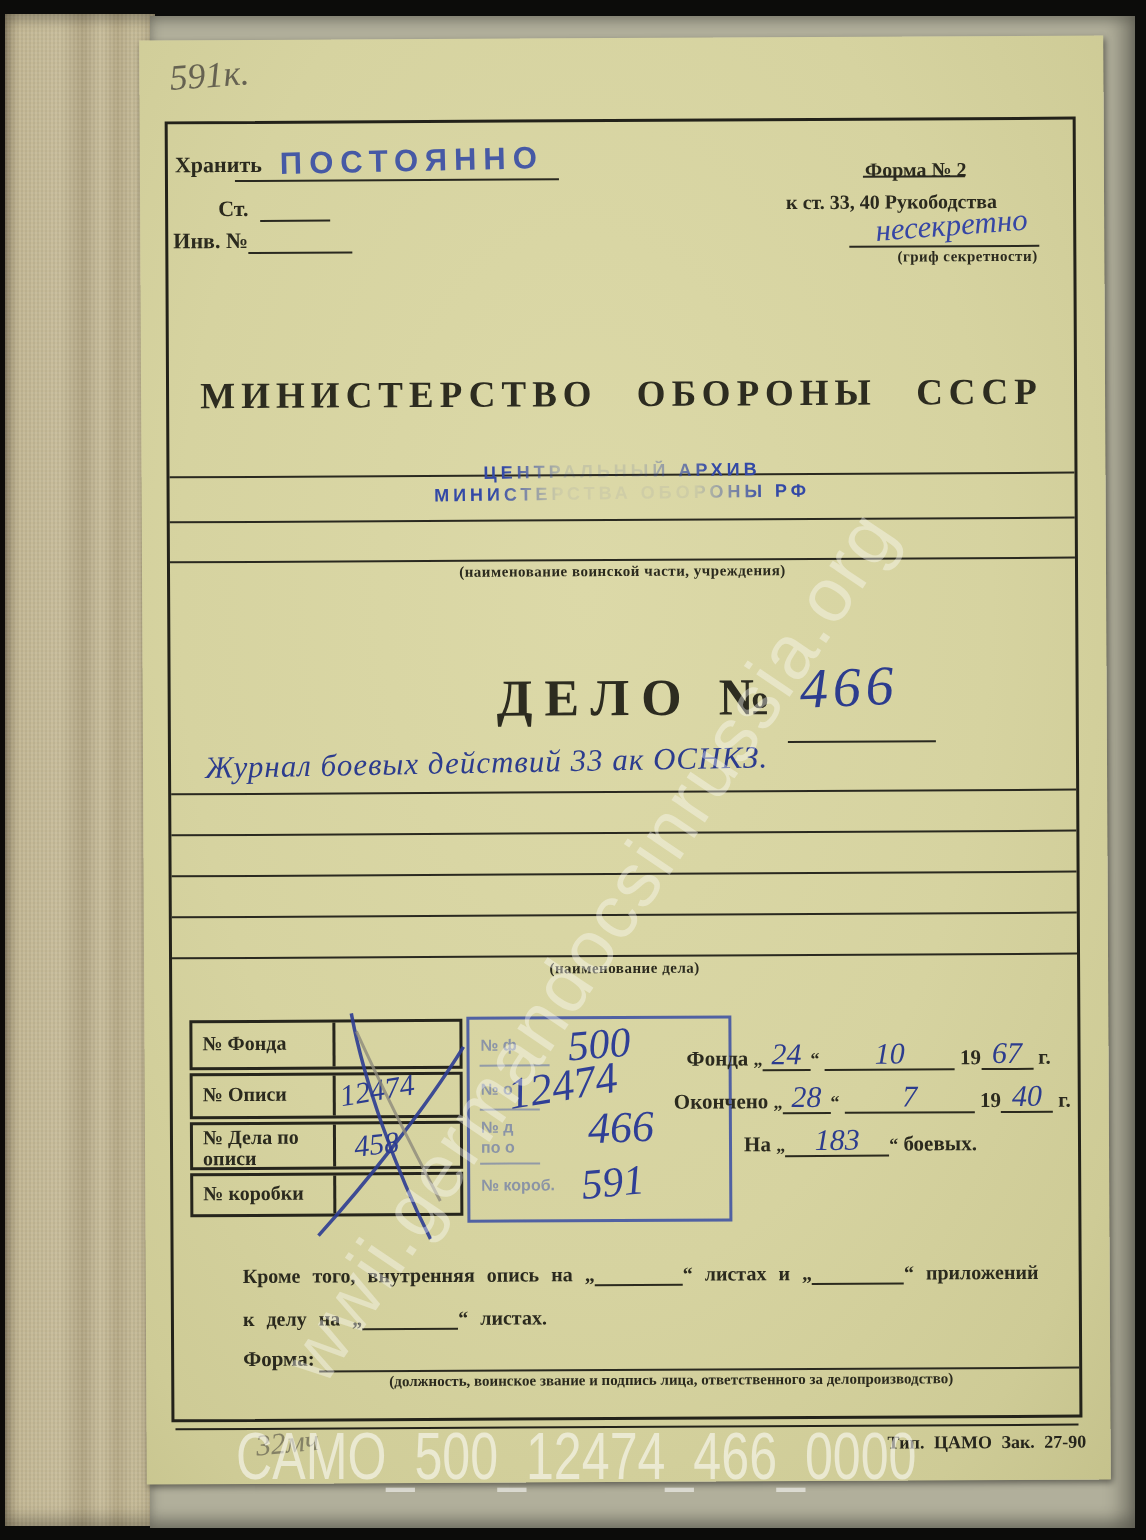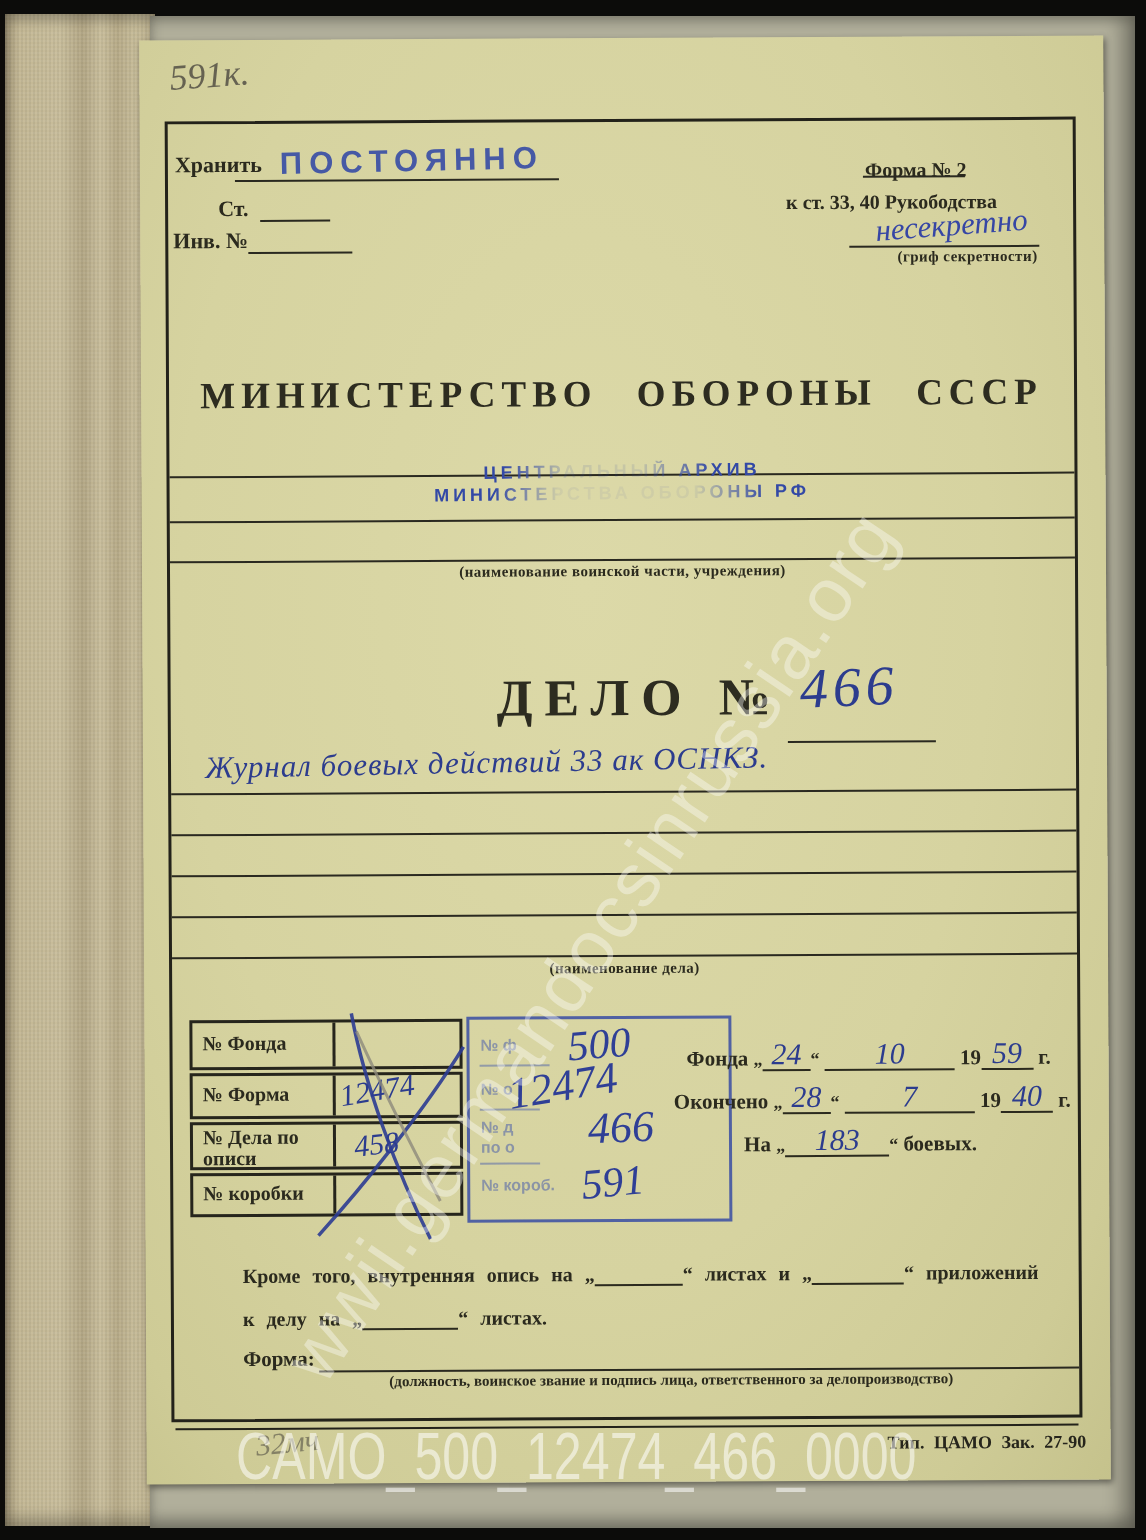--- a/index.html
+++ b/index.html
@@ -137,21 +137,21 @@
     <div class="hline" style="left:171px;top:914px;width:905px;"></div>
     <div class="hline" style="left:171px;top:955px;width:905px;"></div>
 
     <div class="lbl small-note" style="left:168px;width:911px;text-align:center;top:960px;position:absolute;">(наименование дела)</div>
 
     <div class="reg-row" style="top:1018px;height:50px;">
       <div class="reg-label" style="padding-top:10px;">№ Фонда</div>
       <div class="reg-val"></div>
     </div>
     <div class="reg-row" style="top:1071px;height:46px;">
-      <div class="reg-label" style="padding-top:8px;">№ Форма</div>
+      <div class="reg-label" style="padding-top:8px;">№ Описи</div>
       <div class="reg-val"></div>
     </div>
     <div class="reg-row" style="top:1120px;height:48px;">
       <div class="reg-label">№ Дела по описи</div>
       <div class="reg-val"></div>
     </div>
     <div class="reg-row" style="top:1171px;height:44px;">
       <div class="reg-label" style="padding-top:7px;">№ коробки</div>
       <div class="reg-val"></div>
     </div>
@@ -177,21 +177,21 @@
 
     <div class="sb-hand" style="left:566px;top:1020px;font-size:42px;transform:rotate(-4deg);">500</div>
     <div class="sb-hand" style="left:506px;top:1060px;font-size:44px;transform:rotate(-9deg);">12474</div>
     <div class="sb-hand" style="left:586px;top:1102px;font-size:44px;transform:rotate(-2deg);">466</div>
     <div class="sb-hand" style="left:579px;top:1158px;font-size:42px;transform:rotate(-5deg);">591</div>
 
     <div class="date-row" style="left:685px;top:1040px;">
       <span>Фонда</span>
       <span class="q">„</span><span class="blank" style="width:48px;"><span class="hv">24</span></span><span class="q">“</span>
       <span class="blank" style="width:130px;"><span class="hv">10</span></span>
-      <span>19</span><span class="blank" style="width:52px;"><span class="hv">59</span></span>
+      <span>19</span><span class="blank" style="width:52px;"><span class="hv">67</span></span>
       <span>г.</span>
     </div>
     <div class="date-row" style="left:672px;top:1083px;">
       <span>Окончено</span>
       <span class="q">„</span><span class="blank" style="width:48px;"><span class="hv">28</span></span><span class="q">“</span>
       <span class="blank" style="width:130px;"><span class="hv">7</span></span>
       <span>19</span><span class="blank" style="width:52px;"><span class="hv">40</span></span>
       <span>г.</span>
     </div>
     <div class="date-row" style="left:742px;top:1126px;">

